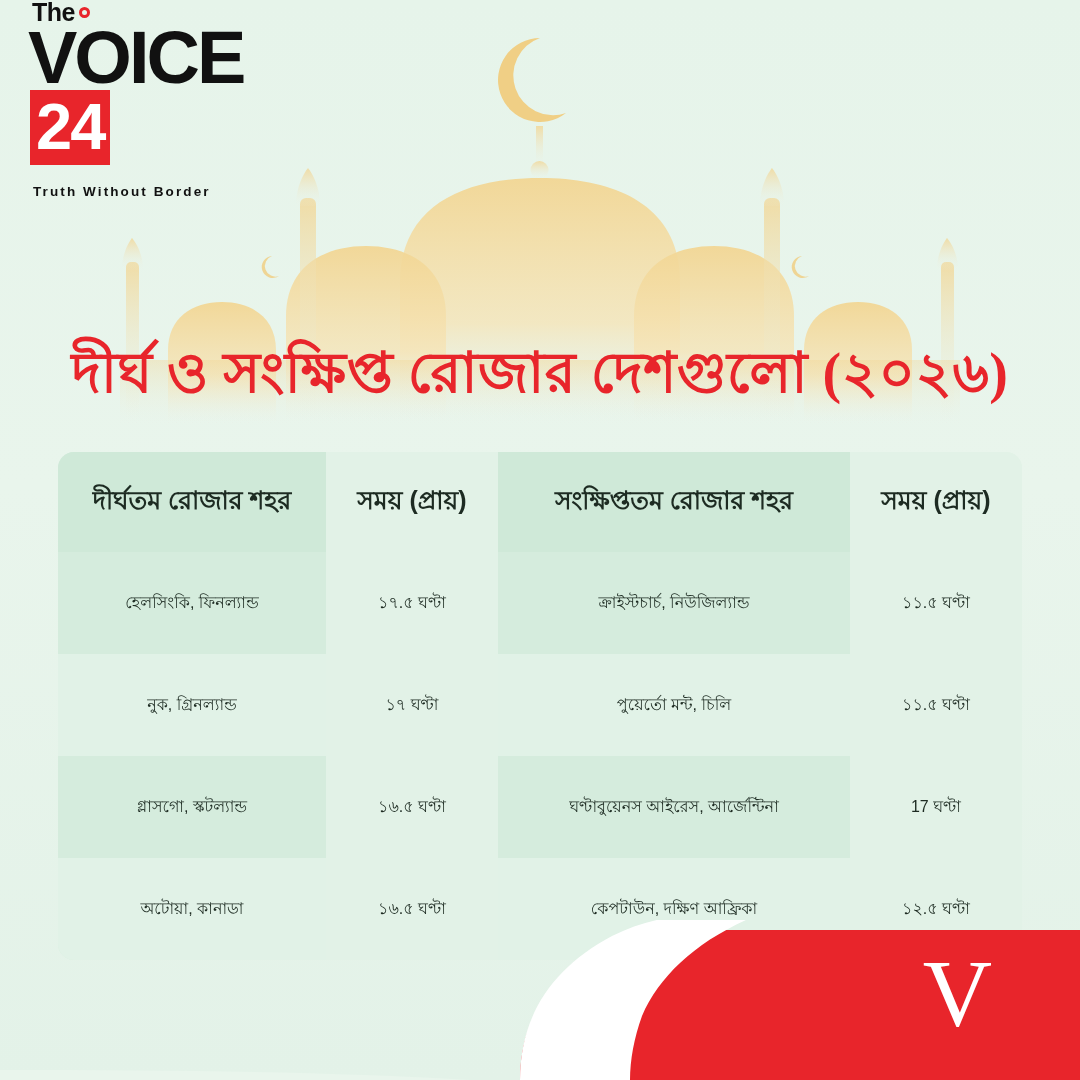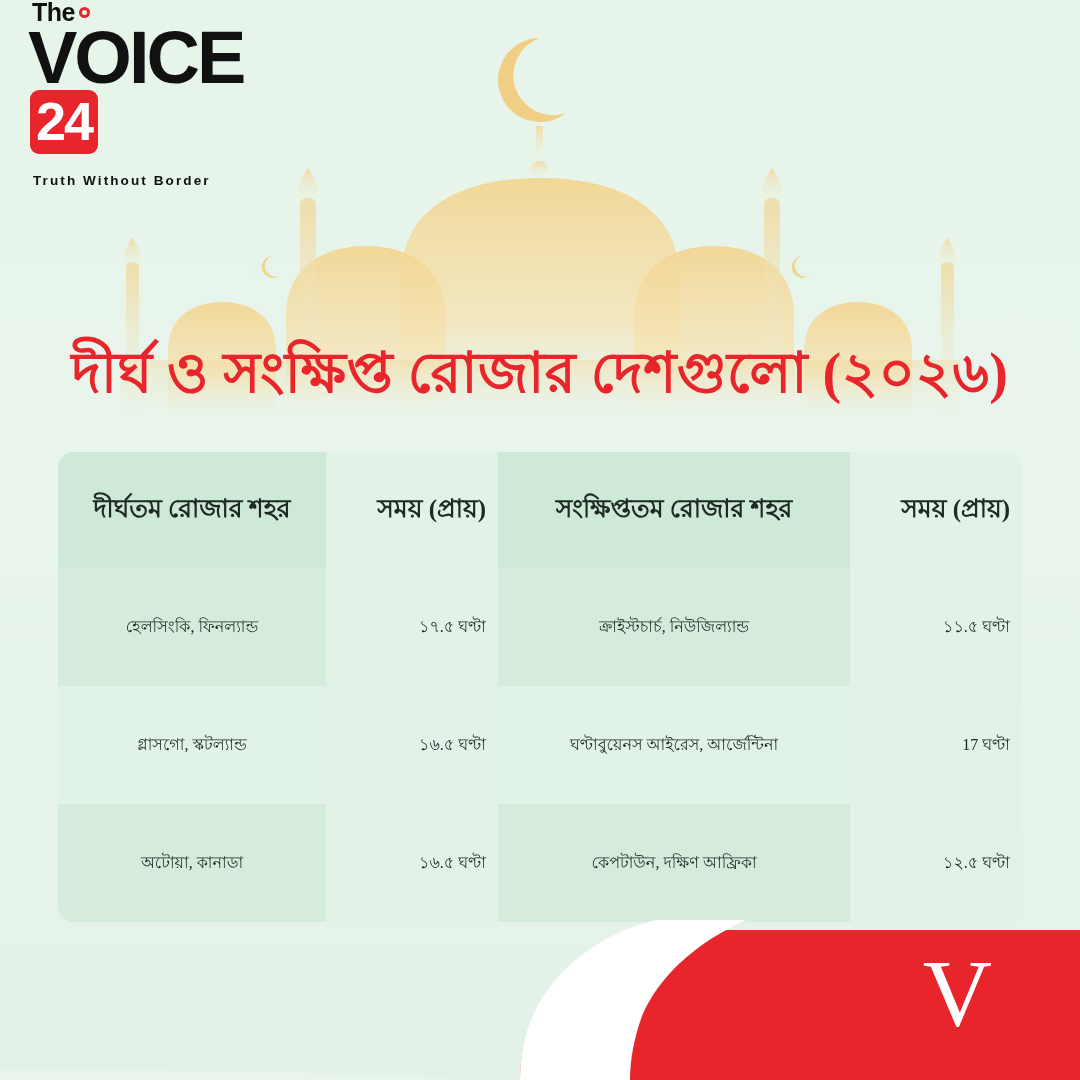--- a/index.html
+++ b/index.html
@@ -72,26 +72,25 @@
     font-size: 74px;
     color: #111;
     letter-spacing: -3px;
     line-height: 0.86;
   }
   .logo-24 {
     background: #e8252b;
     color: #fff;
     font-family: "Liberation Sans", sans-serif;
     font-weight: bold;
-    font-size: 54px;
+    font-size: 65px;
     line-height: 1;
     padding: 4px 6px 6px 6px;
     letter-spacing: -2px;
     margin-left: 2px;
-    border-radius: 9px;
   }
   .logo-tag {
     font-family: "Liberation Sans", sans-serif;
     font-weight: bold;
     font-size: 13.5px;
     color: #111;
     letter-spacing: 2.1px;
     margin-top: 19px;
     margin-left: 5px;
     white-space: nowrap;
@@ -122,40 +121,40 @@
     overflow: hidden;
     background: #d7eede;
     z-index: 5;
   }
   table {
     width: 100%;
     border-collapse: collapse;
     table-layout: fixed;
   }
   th, td {
-    font-family: Liberation Serif, serif;
+    font-family: Liberation Sans, sans-serif;
     color: #1d2b22;
     text-align: center;
-    padding: 12px;
+    padding: 4px;
     height: 94px;
     vertical-align: middle;
   }
   thead th {
     height: 92px;
     font-size: 25px;
     font-weight: bold;
     background: #cfe9d8;
   }
   tbody td {
     font-size: 16px;
     font-weight: normal;
   }
   tbody tr:nth-child(odd) td { background: #d5ecdd; }
   tbody tr:nth-child(even) td { background: #e1f2e7; }
-  tbody tr td.col-b, thead th.col-b { background-color: rgba(255,255,255,0.28); text-align: right; }
+  tbody tr td.col-b, thead th.col-b { background-color: rgba(255,255,255,0.28); }
   tbody tr:nth-child(odd) td.col-a { background: #d5ecdd; }
 
   col.c1 { width: 268px; }
   col.c2 { width: 172px; }
   col.c3 { width: 352px; }
   col.c4 { width: 172px; }
 
   
   .bottom-band {
     position: absolute;
@@ -260,20 +259,26 @@
         </tr>
       </thead>
       <tbody>
         <tr>
           <td class="col-a">হেলসিংকি, ফিনল্যান্ড</td>
           <td class="col-b">১৭.৫ ঘণ্টা</td>
           <td class="col-a">ক্রাইস্টচার্চ, নিউজিল্যান্ড</td>
           <td class="col-b">১১.৫ ঘণ্টা</td>
         </tr>
         <tr>
+          <td class="col-a">নুক, গ্রিনল্যান্ড</td>
+          <td class="col-b">১৭ ঘণ্টা</td>
+          <td class="col-a">পুয়ের্তো মন্ট, চিলি</td>
+          <td class="col-b">১১.৫ ঘণ্টা</td>
+        </tr>
+        <tr>
           <td class="col-a">গ্লাসগো, স্কটল্যান্ড</td>
           <td class="col-b">১৬.৫ ঘণ্টা</td>
           <td class="col-a">ঘণ্টাবুয়েনস আইরেস, আর্জেন্টিনা</td>
           <td class="col-b">17 ঘণ্টা</td>
         </tr>
         <tr>
           <td class="col-a">অটোয়া, কানাডা</td>
           <td class="col-b">১৬.৫ ঘণ্টা</td>
           <td class="col-a">কেপটাউন, দক্ষিণ আফ্রিকা</td>
           <td class="col-b">১২.৫ ঘণ্টা</td>

